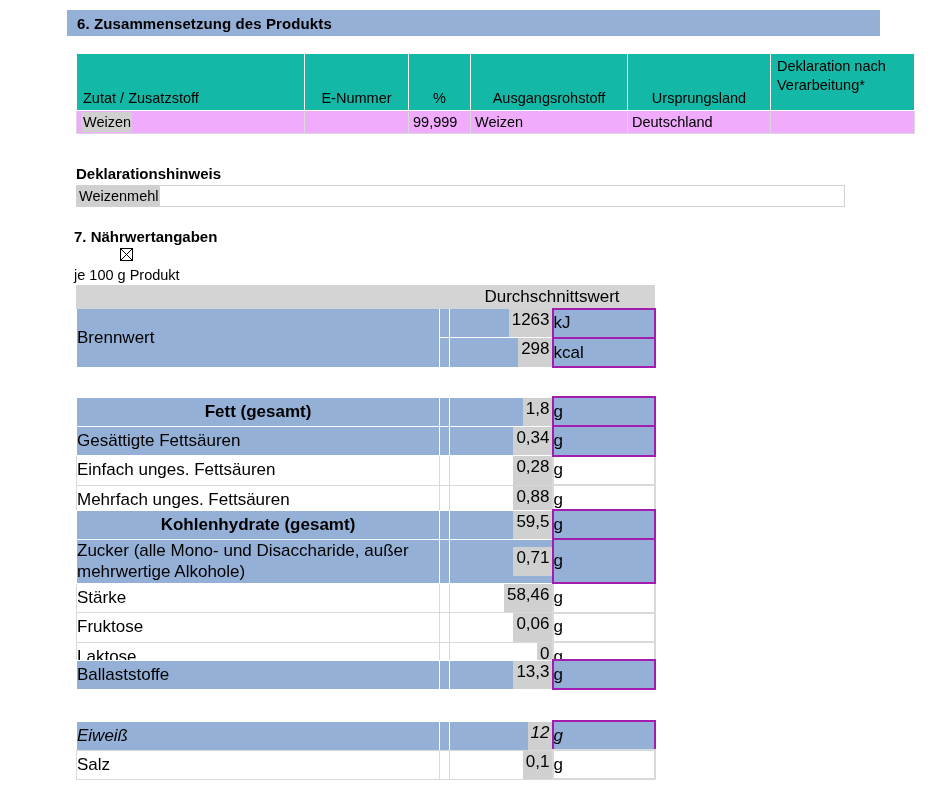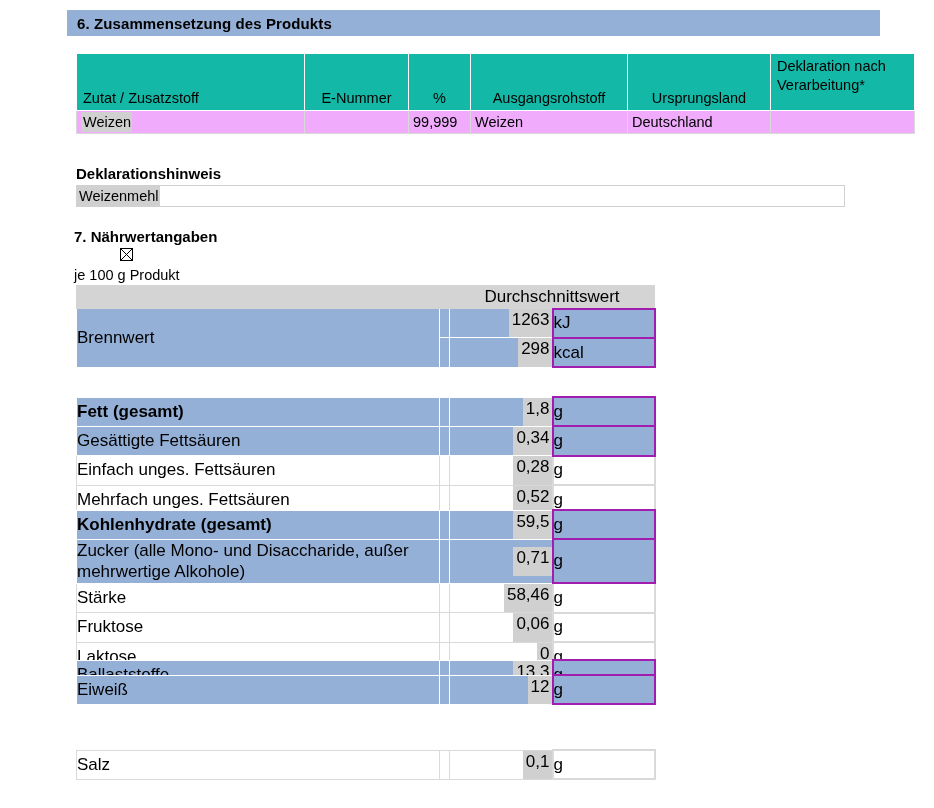--- a/index.html
+++ b/index.html
@@ -173,21 +173,21 @@
     border: 2px solid #a21caf;
   }
 
   tr.blue td { background: #95b0d7; }
   tr.white td {
     background: #ffffff;
     border-color: #d9d9d9;
   }
   tr.white td.cell-gap { border-color: #d9d9d9; }
   tr.gray td { background: #d4d4d4; }
-  td.bold { font-weight: bold; }
+  td.bold { font-weight: bold; text-align: center; }
 
   .nut .hdr-avg {
     text-align: center;
     background: #d4d4d4;
     border: 1px solid #d4d4d4;
   }
   .nut .hdr-blank {
     background: #d4d4d4;
     border: 1px solid #d4d4d4;
   }
@@ -304,21 +304,21 @@
       </tr>
       <tr class="white">
         <td class="cell-label">Einfach unges. Fettsäuren</td>
         <td class="cell-gap"></td>
         <td class="cell-val"><span class="v">0,28</span></td>
         <td class="cell-unit">g</td>
       </tr>
       <tr class="white">
         <td class="cell-label">Mehrfach unges. Fettsäuren</td>
         <td class="cell-gap"></td>
-        <td class="cell-val"><span class="v">0,52</span></td>
+        <td class="cell-val"><span class="v">0,88</span></td>
         <td class="cell-unit">g</td>
       </tr>
     </tbody>
   </table>
 
   <table class="nut" style="top:509px;">
     <colgroup>
       <col class="c-label">
         <col class="c-gap">
         <col class="c-val">
@@ -368,21 +368,21 @@
     <tbody>
       <tr class="blue">
         <td class="cell-label">Ballaststoffe</td>
         <td class="cell-gap"></td>
         <td class="cell-val"><span class="v">13,3</span></td>
         <td class="cell-unit">g</td>
       </tr>
     </tbody>
   </table>
 
-  <table class="nut" style="top:674px;">
+  <table class="nut" style="top:720px;font-style:italic;">
     <colgroup>
       <col class="c-label">
         <col class="c-gap">
         <col class="c-val">
         <col class="c-unit">
     </colgroup>
     <tbody>
       <tr class="blue">
         <td class="cell-label">Eiweiß</td>
         <td class="cell-gap"></td>

